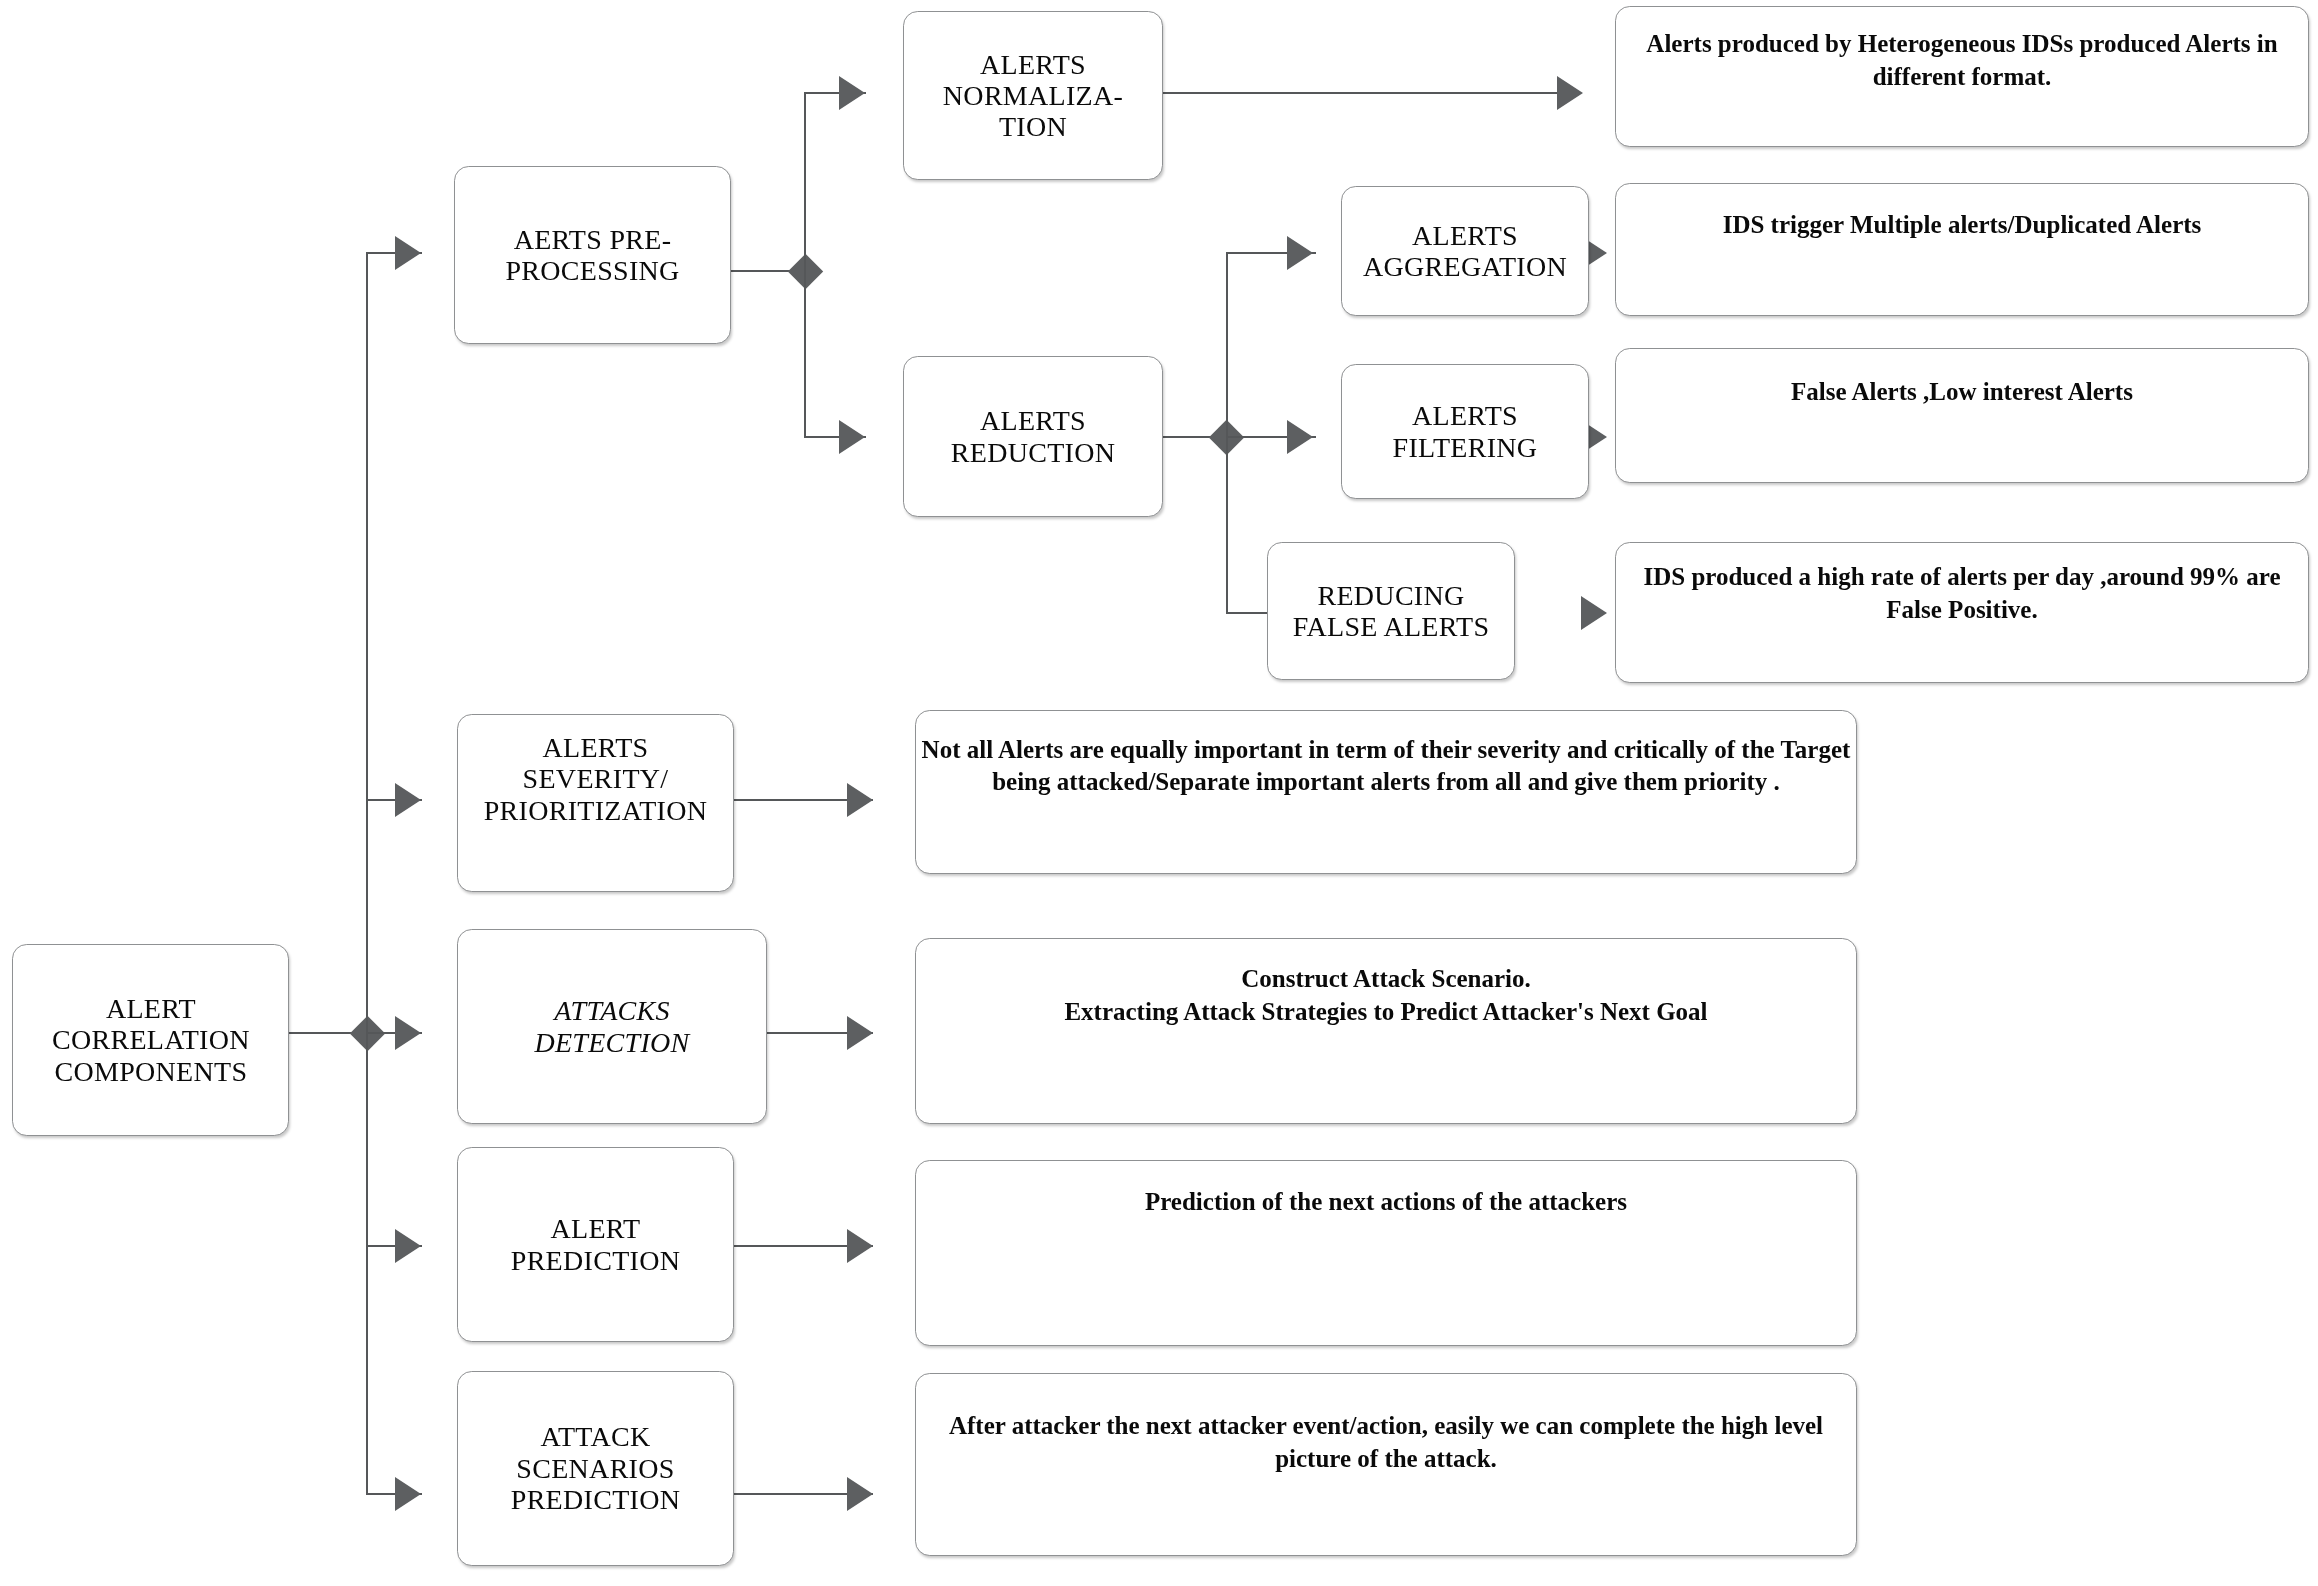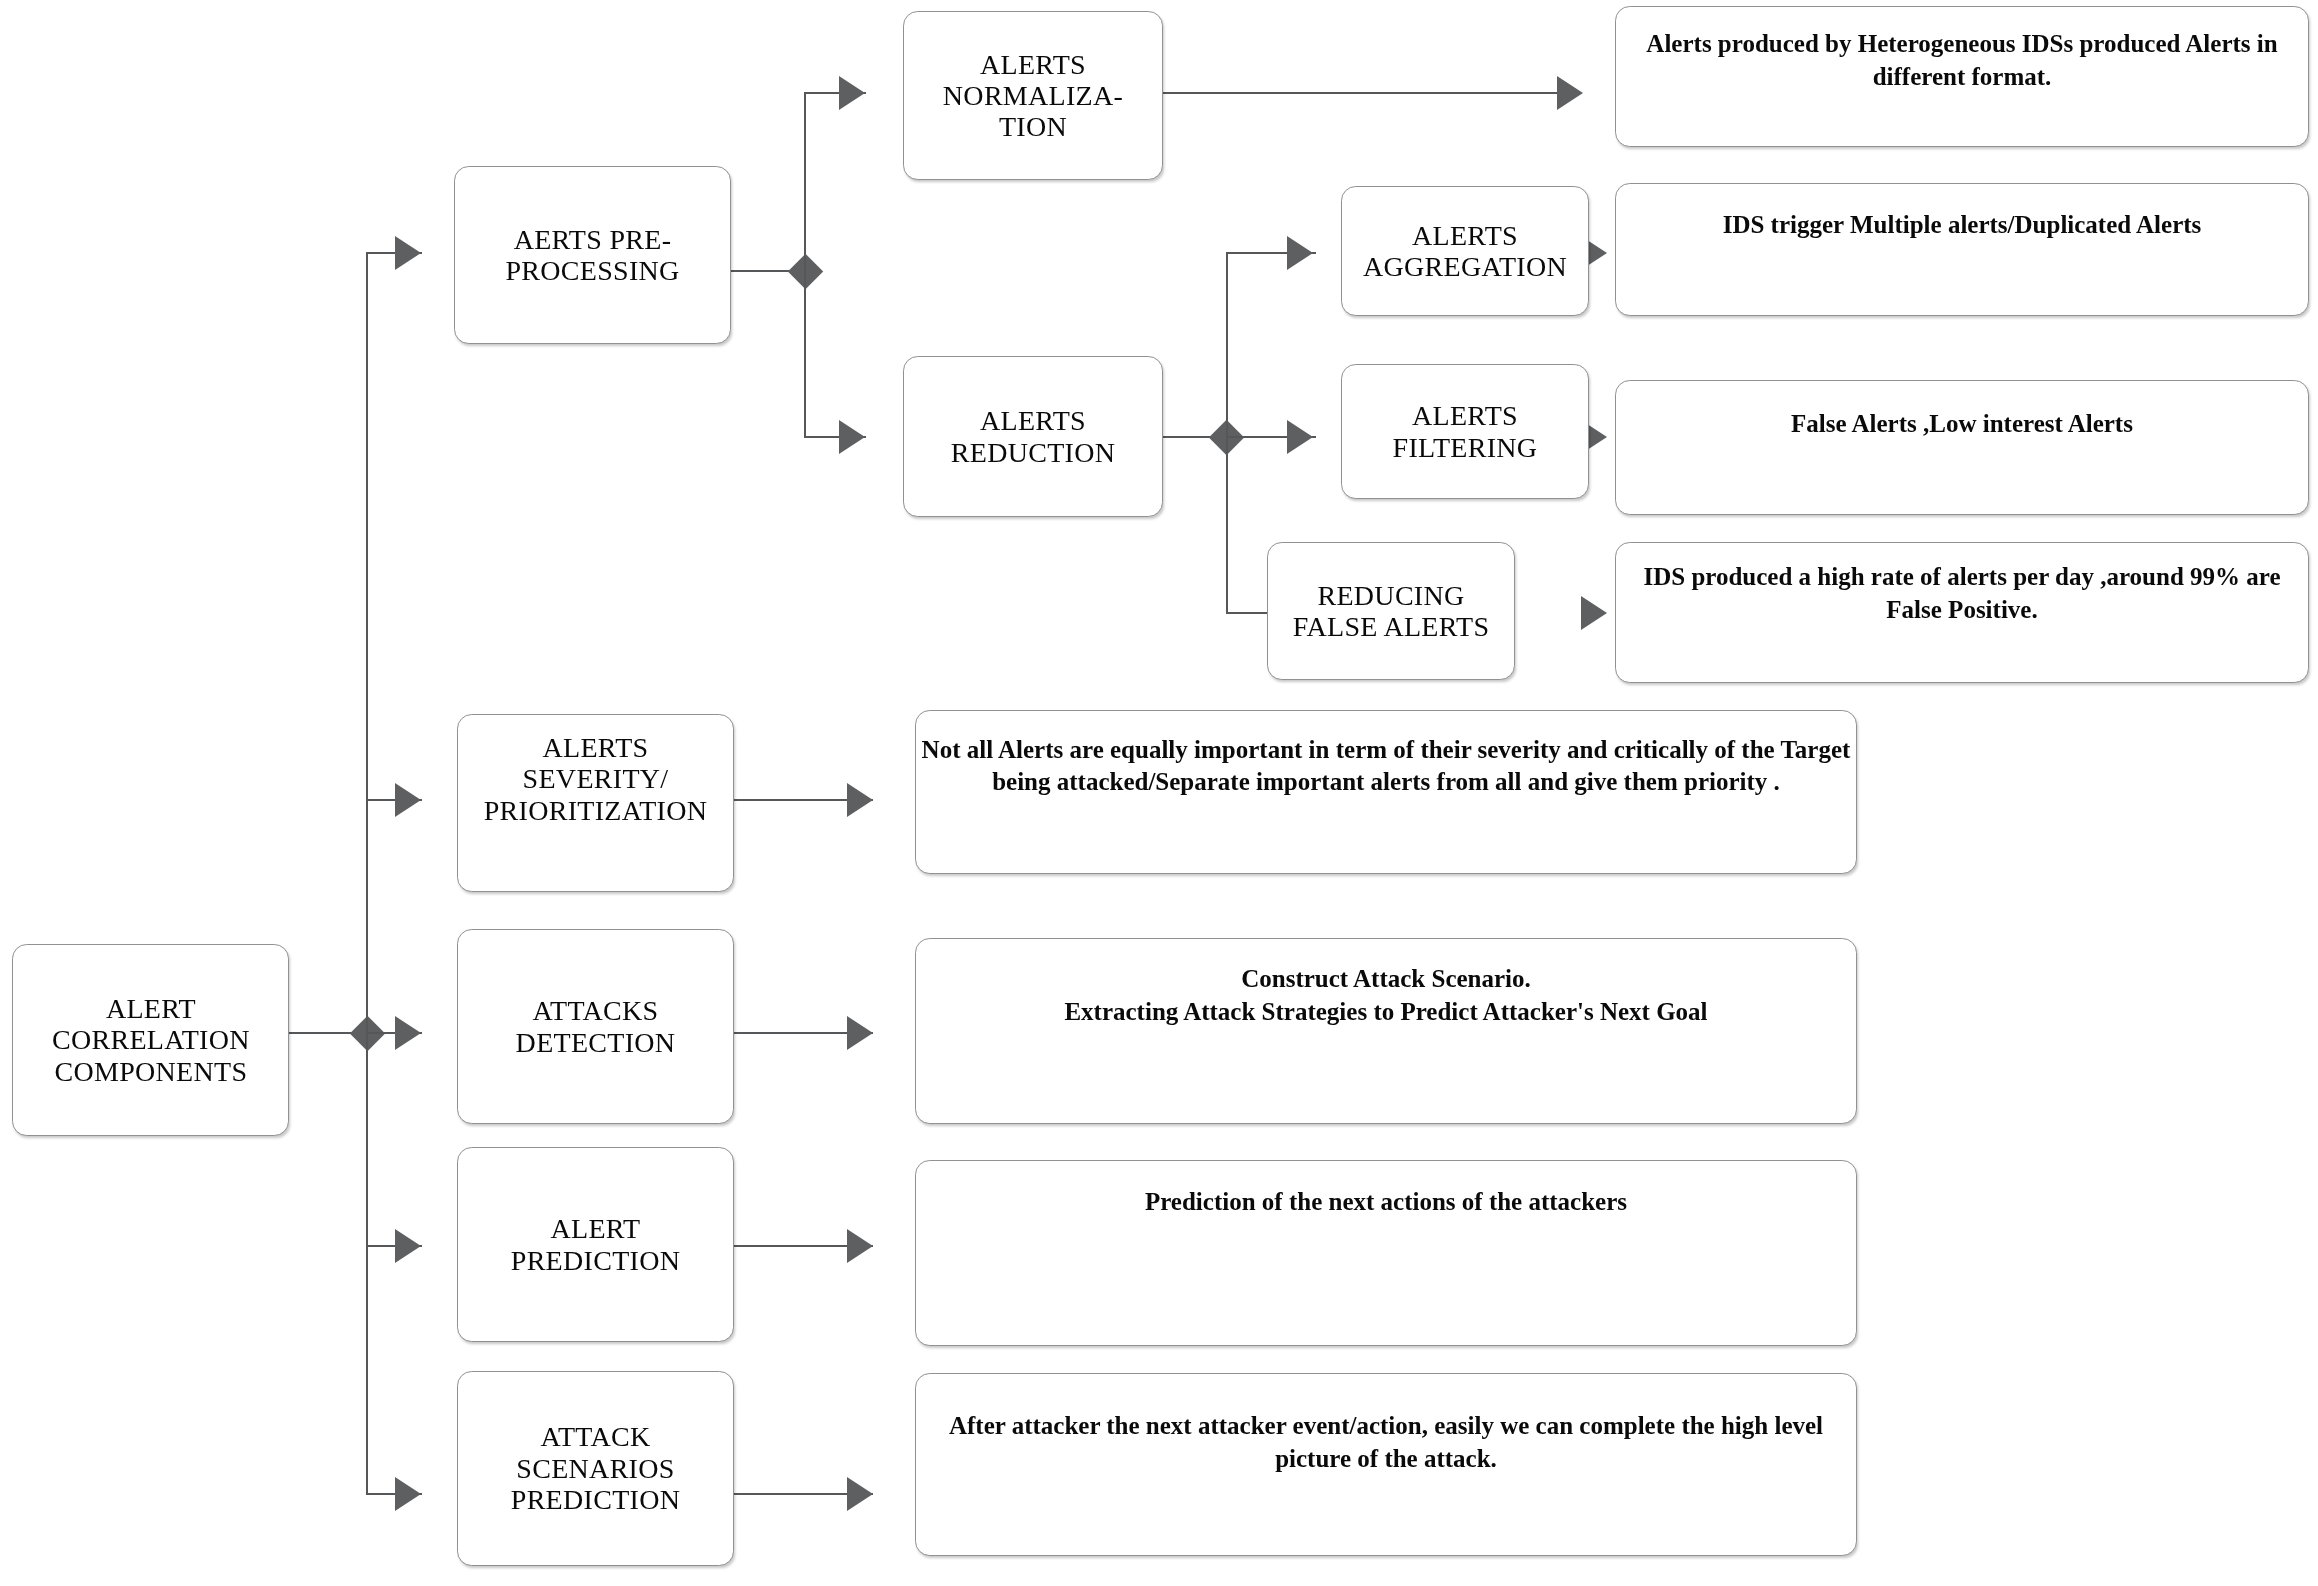--- a/index.html
+++ b/index.html
@@ -167,21 +167,21 @@
     <span class="txt" style="white-space: pre;">REDUCING
 FALSE ALERTS</span>
   </div>
 
   <div class="node proc" style="left: 457px; top: 714px; width: 277px; height: 178px; align-items: flex-start;">
     <span class="txt" style="margin-top: 17px; white-space: pre;">ALERTS
 SEVERITY/
 PRIORITIZATION</span>
   </div>
 
-  <div class="node proc" style="left:457px;top:929px;width:277px;height:195px;">
+  <div class="node proc" style="left:457px;top:929px;width:310px;height:195px;font-style:italic;">
     <span class="txt">ATTACKS
 DETECTION</span>
   </div>
 
   <div class="node proc" style="left:457px;top:1147px;width:277px;height:195px;">
     <span class="txt">ALERT
 PREDICTION</span>
   </div>
 
   <div class="node proc" style="left:457px;top:1371px;width:277px;height:195px;">
@@ -191,21 +191,21 @@
   </div>
 
   <div class="node desc" style="left: 1615px; top: 5.6px; width: 694px; height: 141px; align-items: flex-start;">
     <span class="txt" style="margin-top: 21.5px;">Alerts produced by Heterogeneous IDSs produced Alerts in different format.</span>
   </div>
 
   <div class="node desc" style="left: 1615px; top: 183px; width: 694px; height: 133px; align-items: flex-start;">
     <span class="txt" style="margin-top: 25px;">IDS trigger Multiple alerts/Duplicated Alerts</span>
   </div>
 
-  <div class="node desc" style="left: 1615px; top: 380px; width: 694px; height: 135px; align-items: flex-start;">
+  <div class="node desc" style="left: 1615px; top: 348px; width: 694px; height: 135px; align-items: flex-start;">
     <span class="txt" style="margin-top: 27px;">False Alerts ,Low interest Alerts</span>
   </div>
 
   <div class="node desc" style="left: 1615px; top: 542px; width: 694px; height: 141px; align-items: flex-start;">
     <span class="txt" style="margin-top: 18px;">IDS produced a high rate of alerts per day ,around 99% are False Positive.</span>
   </div>
 
   <div class="node desc" style="left: 915px; top: 710px; width: 942px; height: 164px; align-items: flex-start;">
     <span class="txt" style="margin-top: 22.6px;">Not all Alerts are equally important in term of their severity and critically of the Target being attacked/Separate important alerts from all and give them priority  .</span>
   </div>

